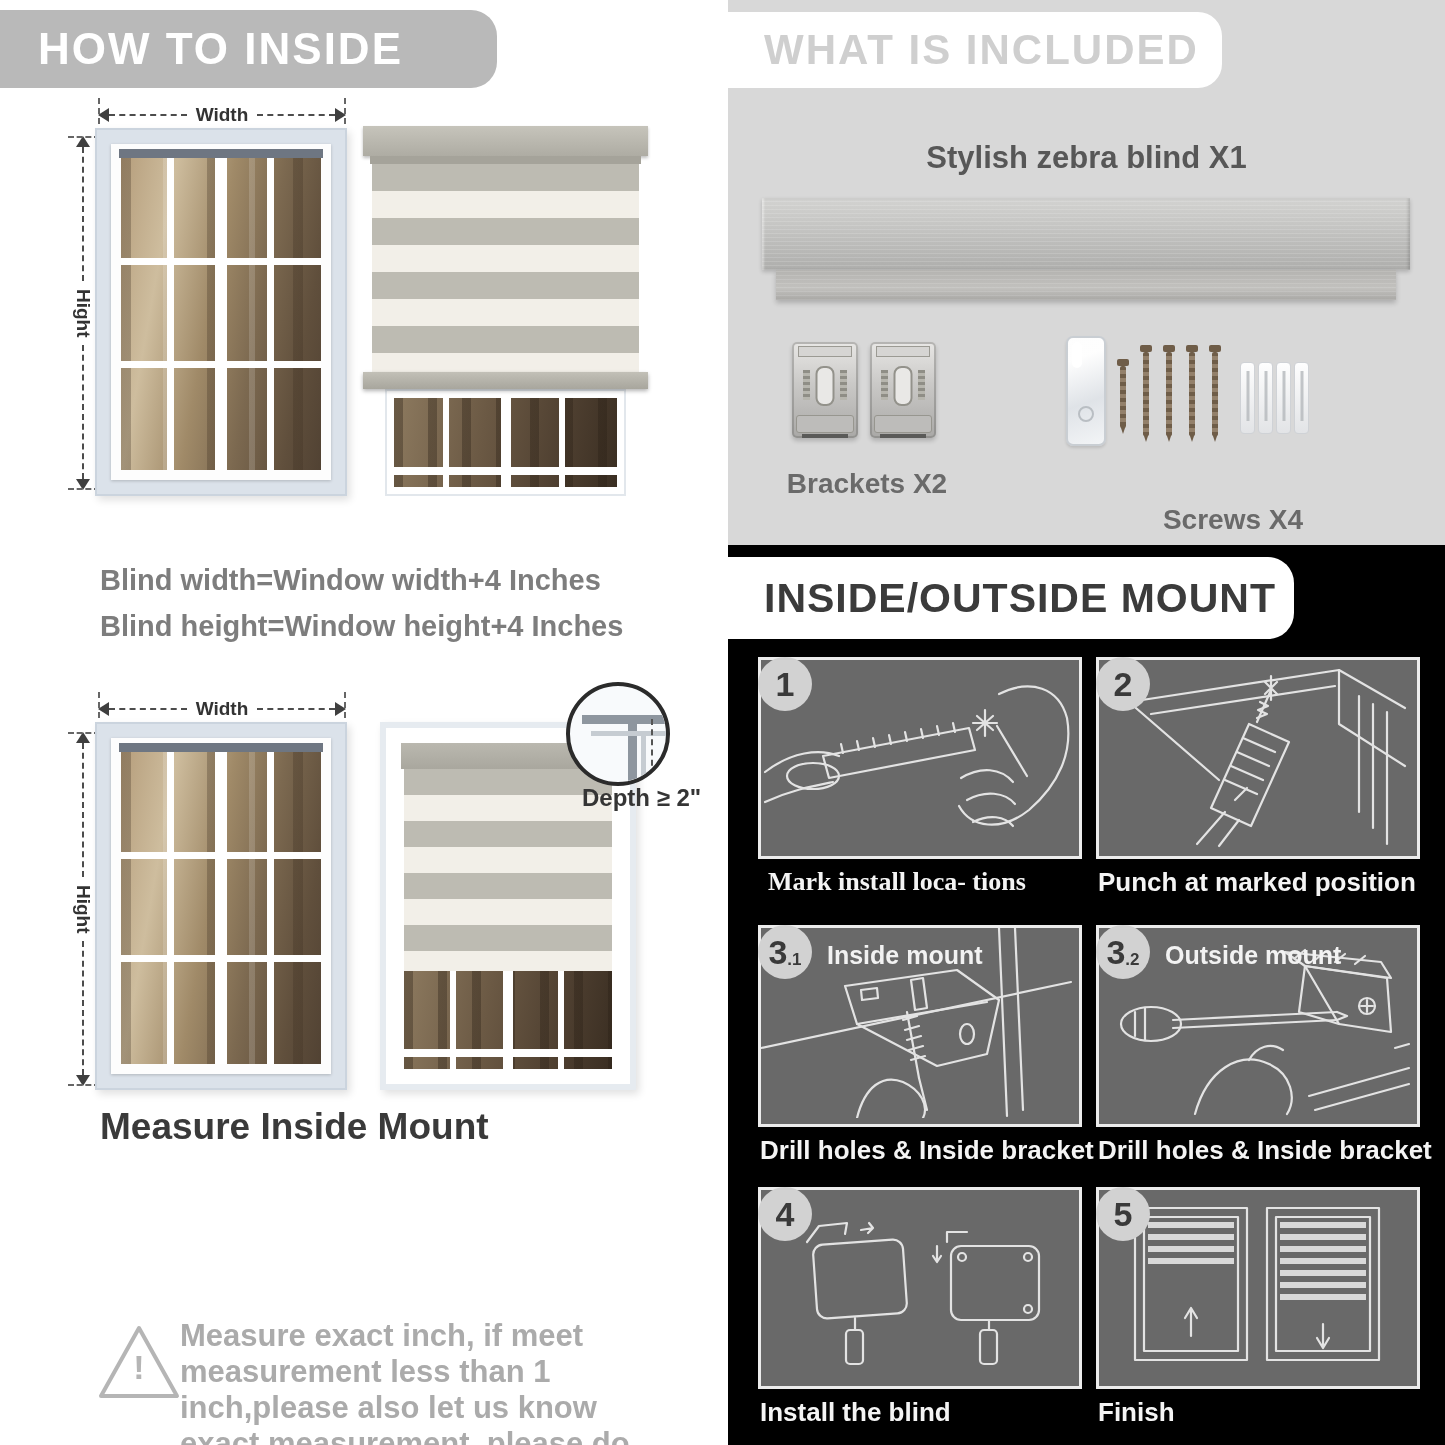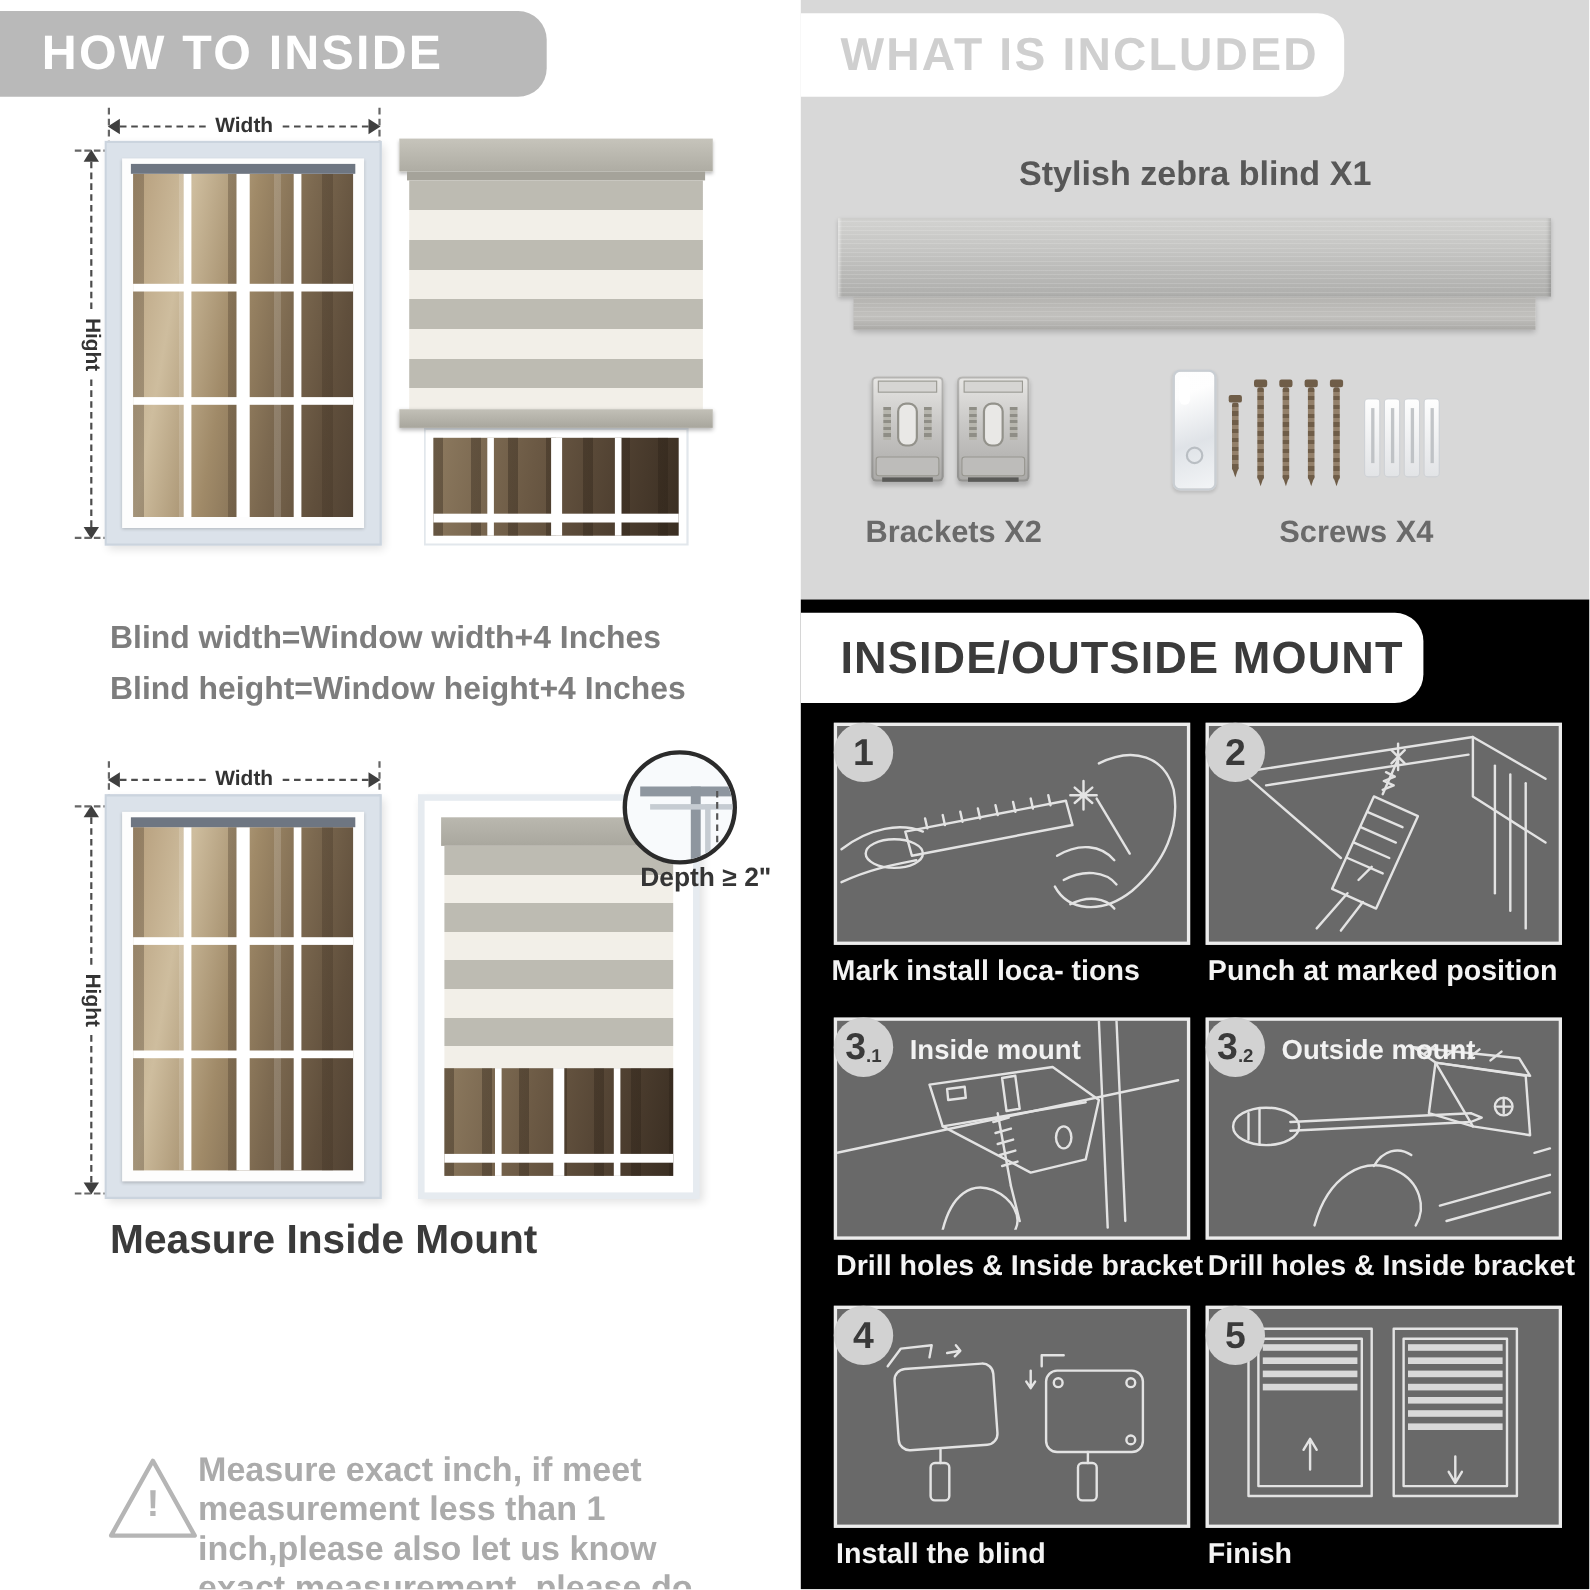--- a/index.html
+++ b/index.html
@@ -297,21 +297,21 @@
     <div class="screwrod" style="left:415px;top:352px;height:84px;"></div>
     <div class="screwrod" style="left:438px;top:352px;height:84px;"></div>
     <div class="screwrod" style="left:461px;top:352px;height:84px;"></div>
     <div class="screwrod" style="left:484px;top:352px;height:84px;"></div>
     <div class="anchor" style="left:512px;top:362px;"></div>
     <div class="anchor" style="left:530px;top:362px;"></div>
     <div class="anchor" style="left:548px;top:362px;"></div>
     <div class="anchor" style="left:566px;top:362px;"></div>
 
     <div class="inc-lbl" style="left:56px;width:166px;">Brackets X2</div>
-    <div class="inc-lbl" style="left:420px;width:170px;">Screws X4</div>
+    <div class="inc-lbl" style="left:420px;width:170px;margin-top:36px;">Screws X4</div>
   </div>
 
   <div class="mnt">
     <div class="mnt-hdr">INSIDE/OUTSIDE MOUNT</div>
 
     <div class="panel" style="left:30px;top:112px;">
       <div class="badge">
         <span class="bnum">1</span>
           <span class="bsub"></span>
       </div>
@@ -322,21 +322,21 @@
         <path d="M62,96 L208,68 L214,90 L68,118 Z"></path>
         <path d="M82,93 L80,84 M98,90 L96,81 M114,87 L112,78 M130,84 L128,75 M146,81 L144,72 M162,78 L160,69 M178,75 L176,66 M194,72 L192,63"></path>
         <path d="M216,56 L232,70 M232,56 L216,70 M224,50 L224,76 M212,63 L236,63"></path>
         <path d="M236,66 L266,116"></path>
         <path d="M238,34 C270,18 298,28 306,58 C312,92 298,124 268,150 C240,172 210,168 198,146"></path>
         <path d="M200,118 C220,106 240,108 252,122"></path>
         <path d="M206,140 C224,130 244,132 254,144"></path>
         <path d="M212,162 C228,154 244,156 252,166"></path>
       </svg>
     </div>
-    <div class="caption" style="left:28px;top:322px;">Mark install loca- tions</div>
+    <div class="caption" style="left:40px;top:322px;font-family:Liberation Serif, serif;">Mark install loca- tions</div>
 
     <div class="panel" style="left:368px;top:112px;">
       <div class="badge">
         <span class="bnum">2</span>
           <span class="bsub"></span>
       </div>
       <svg class="illus" width="312" height="190" viewBox="0 0 312 190">
         <path d="M30,42 L240,10 L306,48"></path>
         <path d="M240,10 L240,64 L306,106"></path>
         <path d="M52,54 L236,26"></path>

